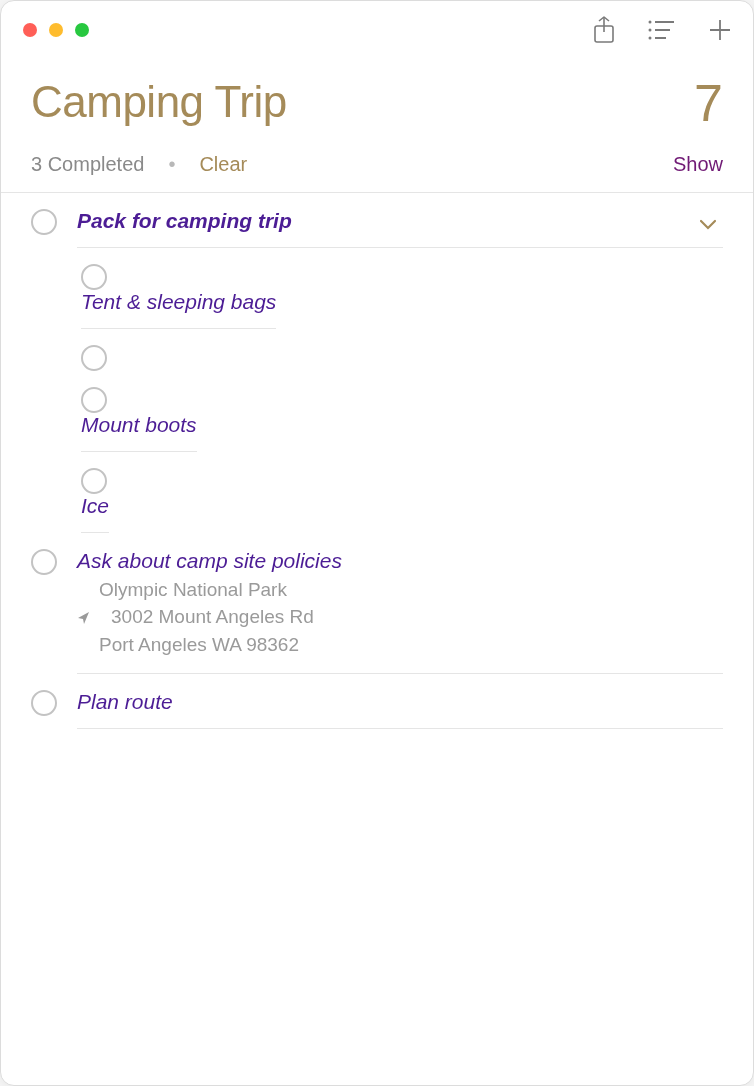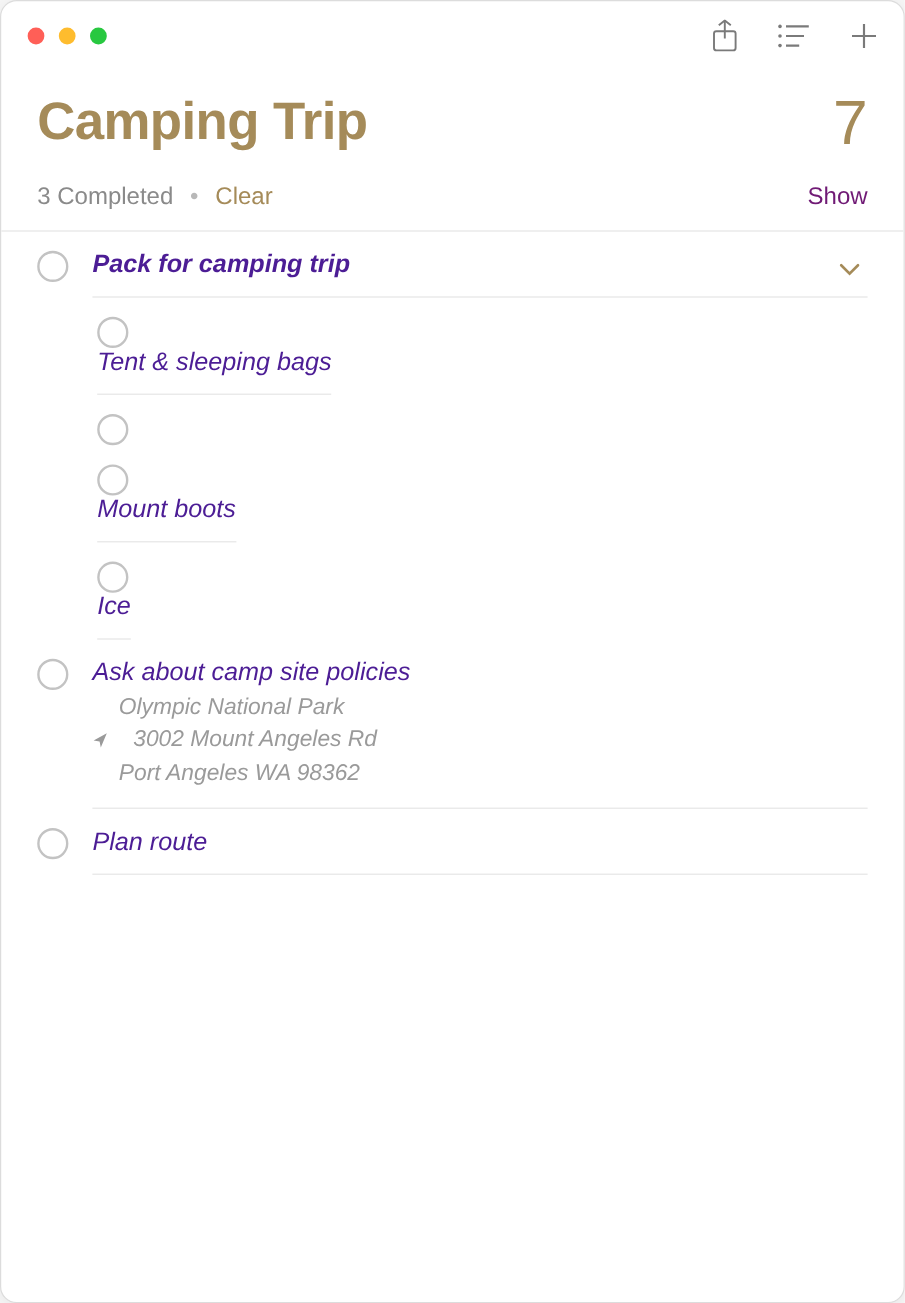--- a/index.html
+++ b/index.html
@@ -59,21 +59,21 @@
       cursor: pointer;
     }
     .header {
       padding: 18px 30px 4px 30px;
       display: flex;
       justify-content: space-between;
       align-items: flex-start;
     }
     .list-title {
       font-size: 44px;
-      font-weight: 700;
+      font-weight: 400;
       color: #a58b59;
       letter-spacing: -0.5px;
     }
     .count {
       font-size: 52px;
       font-weight: 400;
       color: #a58b59;
       line-height: 1;
     }
     .status-row {
@@ -81,21 +81,21 @@
       display: flex;
       justify-content: space-between;
       align-items: center;
       font-size: 20px;
       border-bottom: 1px solid #e5e5e5;
       margin: 0 0px;
       padding-bottom: 16px;
     }
     .status-left {
       display: flex;
-      gap: 10px;
+      gap: 20px;
       align-items: center;
       color: #8a8a8a;
     }
     .clear-btn {
       color: #a58b59;
       cursor: pointer;
     }
     .dot-sep {
       color: #b8b8b8;
       margin: 0 4px;
@@ -155,21 +155,20 @@
       right: 6px;
       top: 22px;
       color: #a58b59;
       font-size: 18px;
     }
     .item-meta {
       margin-top: 4px;
       color: #9a9a9a;
       font-size: 19px;
       line-height: 1.4;
-      font-style: italic;
     }
     .location-row {
       display: flex;
       align-items: flex-start;
       gap: 18px;
     }
     .loc-icon {
       color: #9a9a9a;
       margin-top: 2px;
       display: inline-block;

